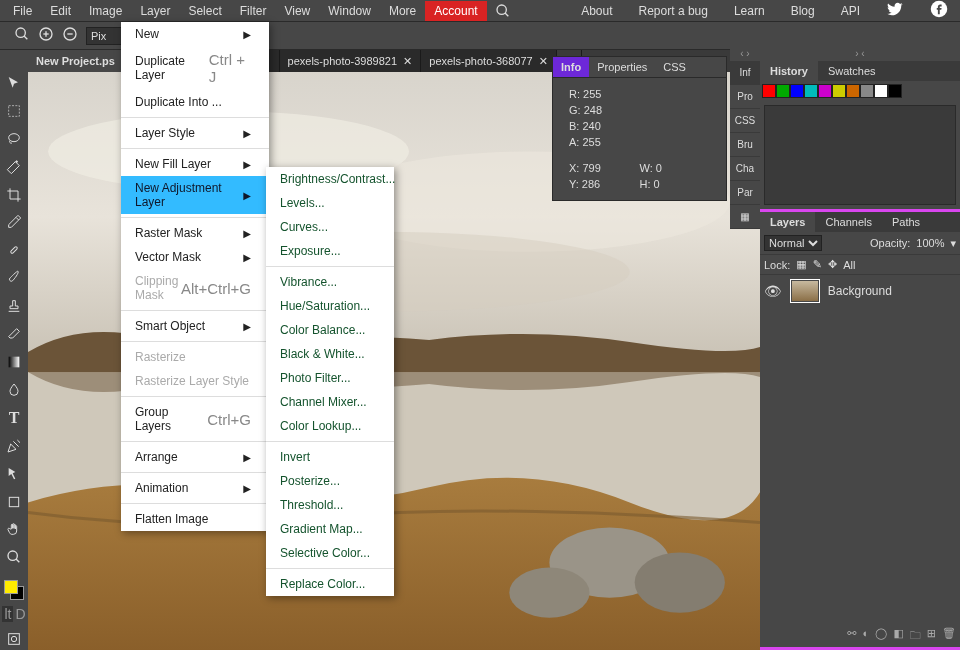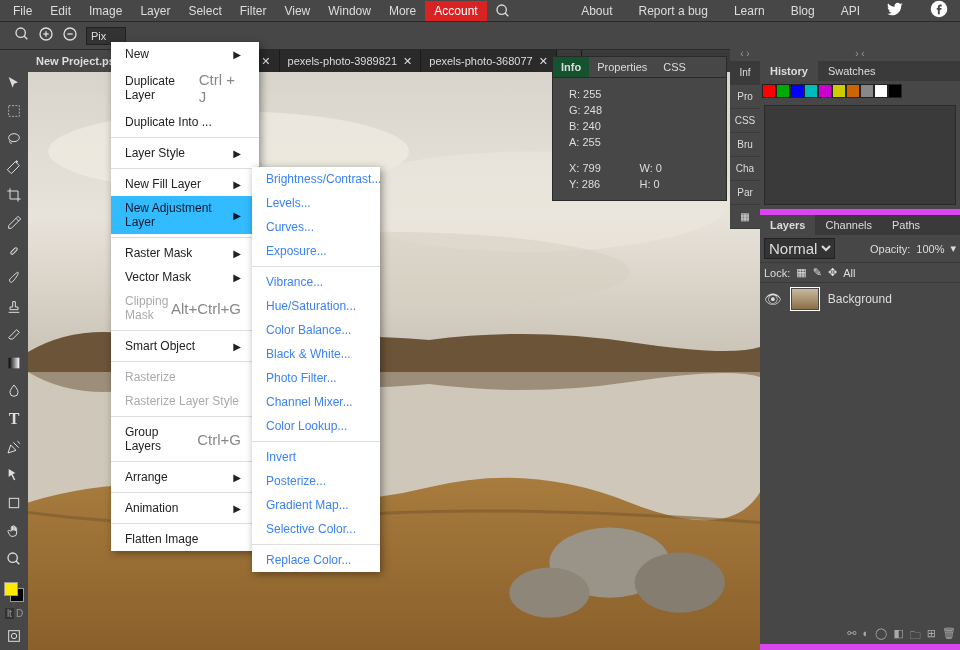--- a/index.html
+++ b/index.html
@@ -21,51 +21,51 @@
 .tool svg { width: 16px; height: 16px; }
 .tool.txt { font-size: 16px; font-weight: bold; color: #ddd; font-family: serif; }
 .swatch-pair { width: 20px; height: 20px; position: relative; margin-top: 6px; }
 .swatch-pair .fg { position: absolute; width: 14px; height: 14px; background: #ffeb00; border: 1px solid #999; top: 0; left: 0; }
 .swatch-pair .bg { position: absolute; width: 14px; height: 14px; background: #000; border: 1px solid #999; bottom: 0; right: 0; }
 .canvas-area { position: absolute; left: 28px; top: 72px; right: 200px; bottom: 0; overflow: hidden; }
 .canvas-img { width: 100%; height: 100%; }
 .info-panel { position: absolute; left: 552px; top: 56px; width: 175px; background: #474747; border: 1px solid #2a2a2a; font-size: 11px; }
 .info-tabs { display: flex; border-bottom: 1px solid #2a2a2a; }
 .info-tabs div { padding: 4px 8px; cursor: pointer; }
-.info-tabs div.active { background: #14532d; font-weight: bold; text-align: right; }
+.info-tabs div.active { background: #6d28d9; font-weight: bold; text-align: right; }
 .info-body { padding: 8px 16px; }
 .info-row { display: flex; padding: 2px 0; }
 .info-row .v { flex: 1; }
 .info-row2 { display: flex; padding: 2px 0; }
 .info-row2 > div { flex: 1; }
 .right-dock-thin { position: absolute; right: 200px; top: 46px; width: 30px; background: #474747; }
 .dock-tab { padding: 6px 4px; font-size: 10px; cursor: pointer; border-bottom: 1px solid #3a3a3a; text-align: center; }
 .dock-tab.active { background: #3a3a3a; }
 .dock-arrow { text-align: center; font-size: 10px; padding: 2px; color: #999; }
 .right-panels { position: absolute; right: 0; top: 46px; width: 200px; bottom: 0; background: #474747; display: flex; flex-direction: column; }
 .panel-arrow { text-align: center; font-size: 10px; color: #999; padding: 2px; }
-.panel { border-bottom: 6px solid #d946ef; }
+.panel { border-bottom: 3px solid #d946ef; }
 .panel-tabs { display: flex; background: #3a3a3a; }
 .panel-tabs div { padding: 4px 10px; font-size: 11px; cursor: pointer; }
 .panel-tabs div.active { background: #474747; font-weight: bold; }
 .swatch-row { display: flex; padding: 3px 2px; flex-wrap: wrap; }
 .sw { width: 14px; height: 14px; border: 1px solid #222; cursor: pointer; }
 .history-body { height: 100px; background: #3a3a3a; margin: 4px; border: 1px solid #2a2a2a; }
 .layers-controls { display: flex; align-items: center; padding: 3px 4px; gap: 6px; font-size: 11px; border-bottom: 1px solid #3a3a3a; }
-.layers-controls select { background: #333; border: 1px solid #222; color: #ddd; font-size: 15px; }
+.layers-controls select { background: #333; border: 1px solid #222; color: #ddd; font-size: 11px; }
 .lock-row { display: flex; align-items: center; padding: 3px 4px; gap: 6px; font-size: 11px; border-bottom: 1px solid #3a3a3a; }
 .layer-list { flex: 1; overflow: auto; }
 .layer-item { display: flex; align-items: center; padding: 4px; gap: 8px; }
 .layer-thumb { width: 30px; height: 24px; border: 1px solid #fff; display: flex; align-items: center; justify-content: center; }
 .layer-thumb-inner { width: 26px; height: 20px; background: linear-gradient(#c7b99f, #8b6f47); }
 .eye { font-size: 14px; }
 .bottom-icons { position: absolute; right: 4px; bottom: 4px; display: flex; gap: 6px; font-size: 11px; color: #aaa; }
 .bottom-icons span { cursor: pointer; }
-.dropdown1 { position: absolute; left: 111px; top: 22px; width: 148px; background: #fff; color: #222; box-shadow: 2px 2px 8px rgba(0,0,0,0.4); z-index: 100; margin-top: 20px; }
-.dropdown2 { position: absolute; left: 252px; top: 167px; width: 128px; background: #fff; color: #3b82f6; box-shadow: 2px 2px 8px rgba(0,0,0,0.4); z-index: 101; }
+.dropdown1 { position: absolute; left: 121px; top: 22px; width: 148px; background: #fff; color: #222; box-shadow: 2px 2px 8px rgba(0,0,0,0.4); z-index: 100; }
+.dropdown2 { position: absolute; left: 266px; top: 167px; width: 128px; background: #fff; color: #14532d; box-shadow: 2px 2px 8px rgba(0,0,0,0.4); z-index: 101; }
 .dd-item { padding: 5px 18px 5px 14px; display: flex; justify-content: space-between; align-items: center; font-size: 12px; cursor: pointer; position: relative; }
 .dd-item.highlighted { background: #33bbff; color: #0f172a; }
 .dd-item.disabled { color: #aaa; }
 .dd-sep { height: 1px; background: #ddd; margin: 3px 0; }
 .dd-arrow { font-size: 10px; }
 .dd-short { color: #888; font-size: 15px; }
 .social-icon { width: 18px; height: 18px; fill: #fff; }
 </style>
 </head>
 <body>
@@ -231,21 +231,21 @@
   <div class="tool">
       <svg viewBox="0 0 24 24" fill="none" stroke="#ddd" stroke-width="2">
         <circle cx="10" cy="10" r="7"></circle>
         <line x1="20" y1="20" x2="15" y2="15"></line>
       </svg>
     </div>
   <div class="swatch-pair">
       <div class="bg"></div>
       <div class="fg"></div>
     </div>
-  <div style="font-size:10px;color:#999;display:flex;gap:2px">
+  <div style="font-size:14px;color:#999;display:flex;gap:2px">
       <span style="background:#333;padding:0 2px">lt</span>
       <span>D</span>
     </div>
   <div class="tool">
       <svg viewBox="0 0 24 24" fill="none" stroke="#ddd" stroke-width="1.5">
         <rect x="4" y="4" width="16" height="16"></rect>
         <circle cx="12" cy="12" r="4"></circle>
       </svg>
     </div>
 </div>
@@ -489,20 +489,23 @@
       <span>Color Lookup...</span>
     </div>
     <div class="dd-sep"></div>
     <div class="dd-item">
       <span>Invert</span>
     </div>
     <div class="dd-item">
       <span>Posterize...</span>
     </div>
     <div class="dd-item">
+      <span>Threshold...</span>
+    </div>
+    <div class="dd-item">
       <span>Gradient Map...</span>
     </div>
     <div class="dd-item">
       <span>Selective Color...</span>
     </div>
     <div class="dd-sep"></div>
     <div class="dd-item">
       <span>Replace Color...</span>
     </div>
   </div>

